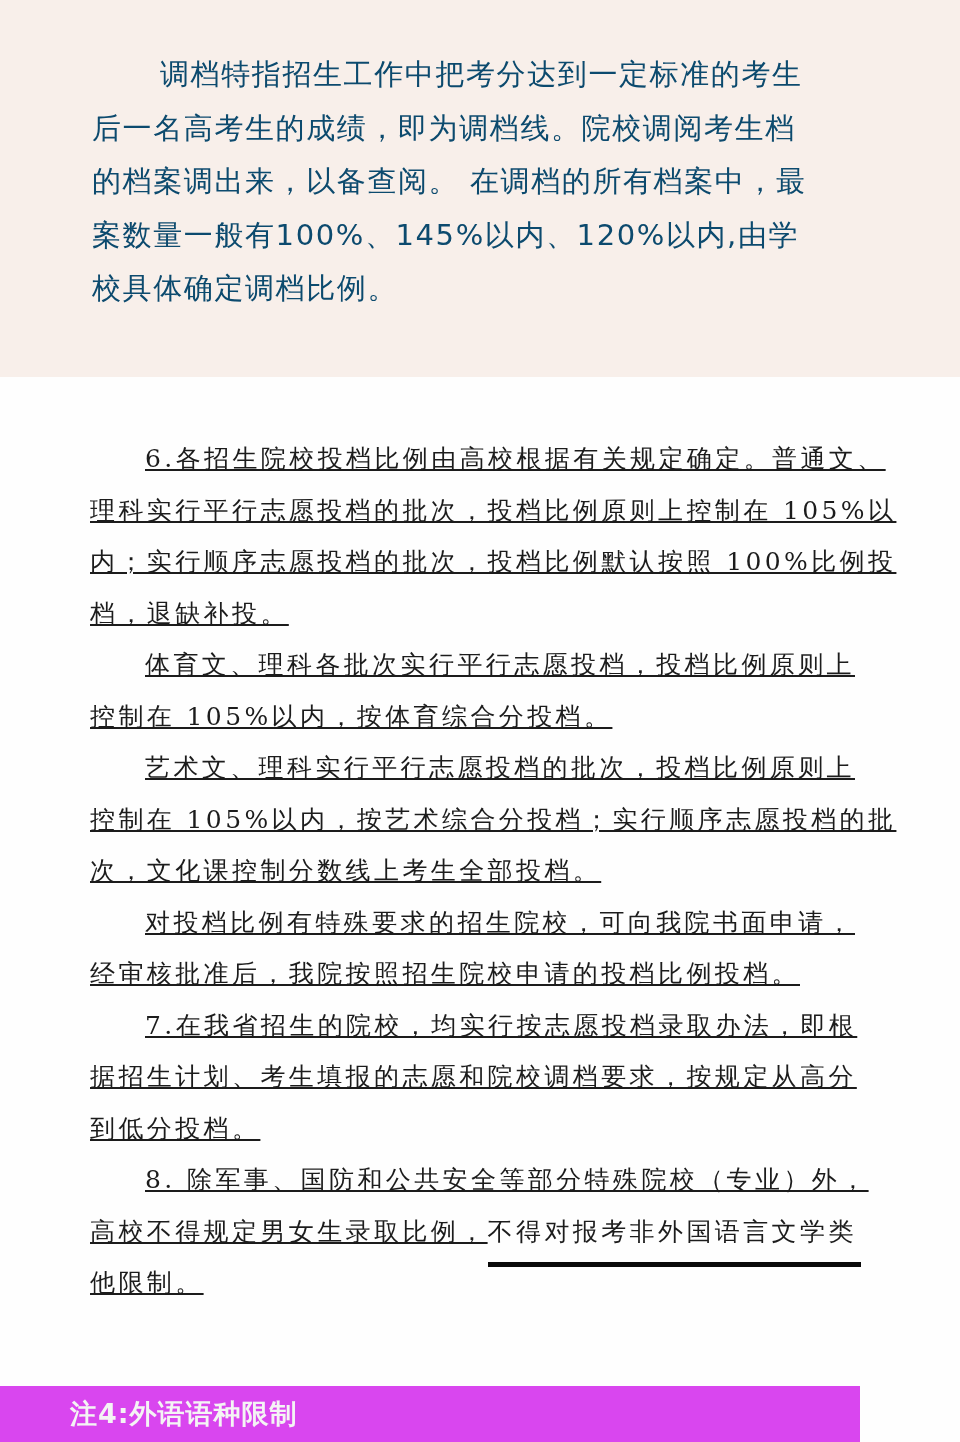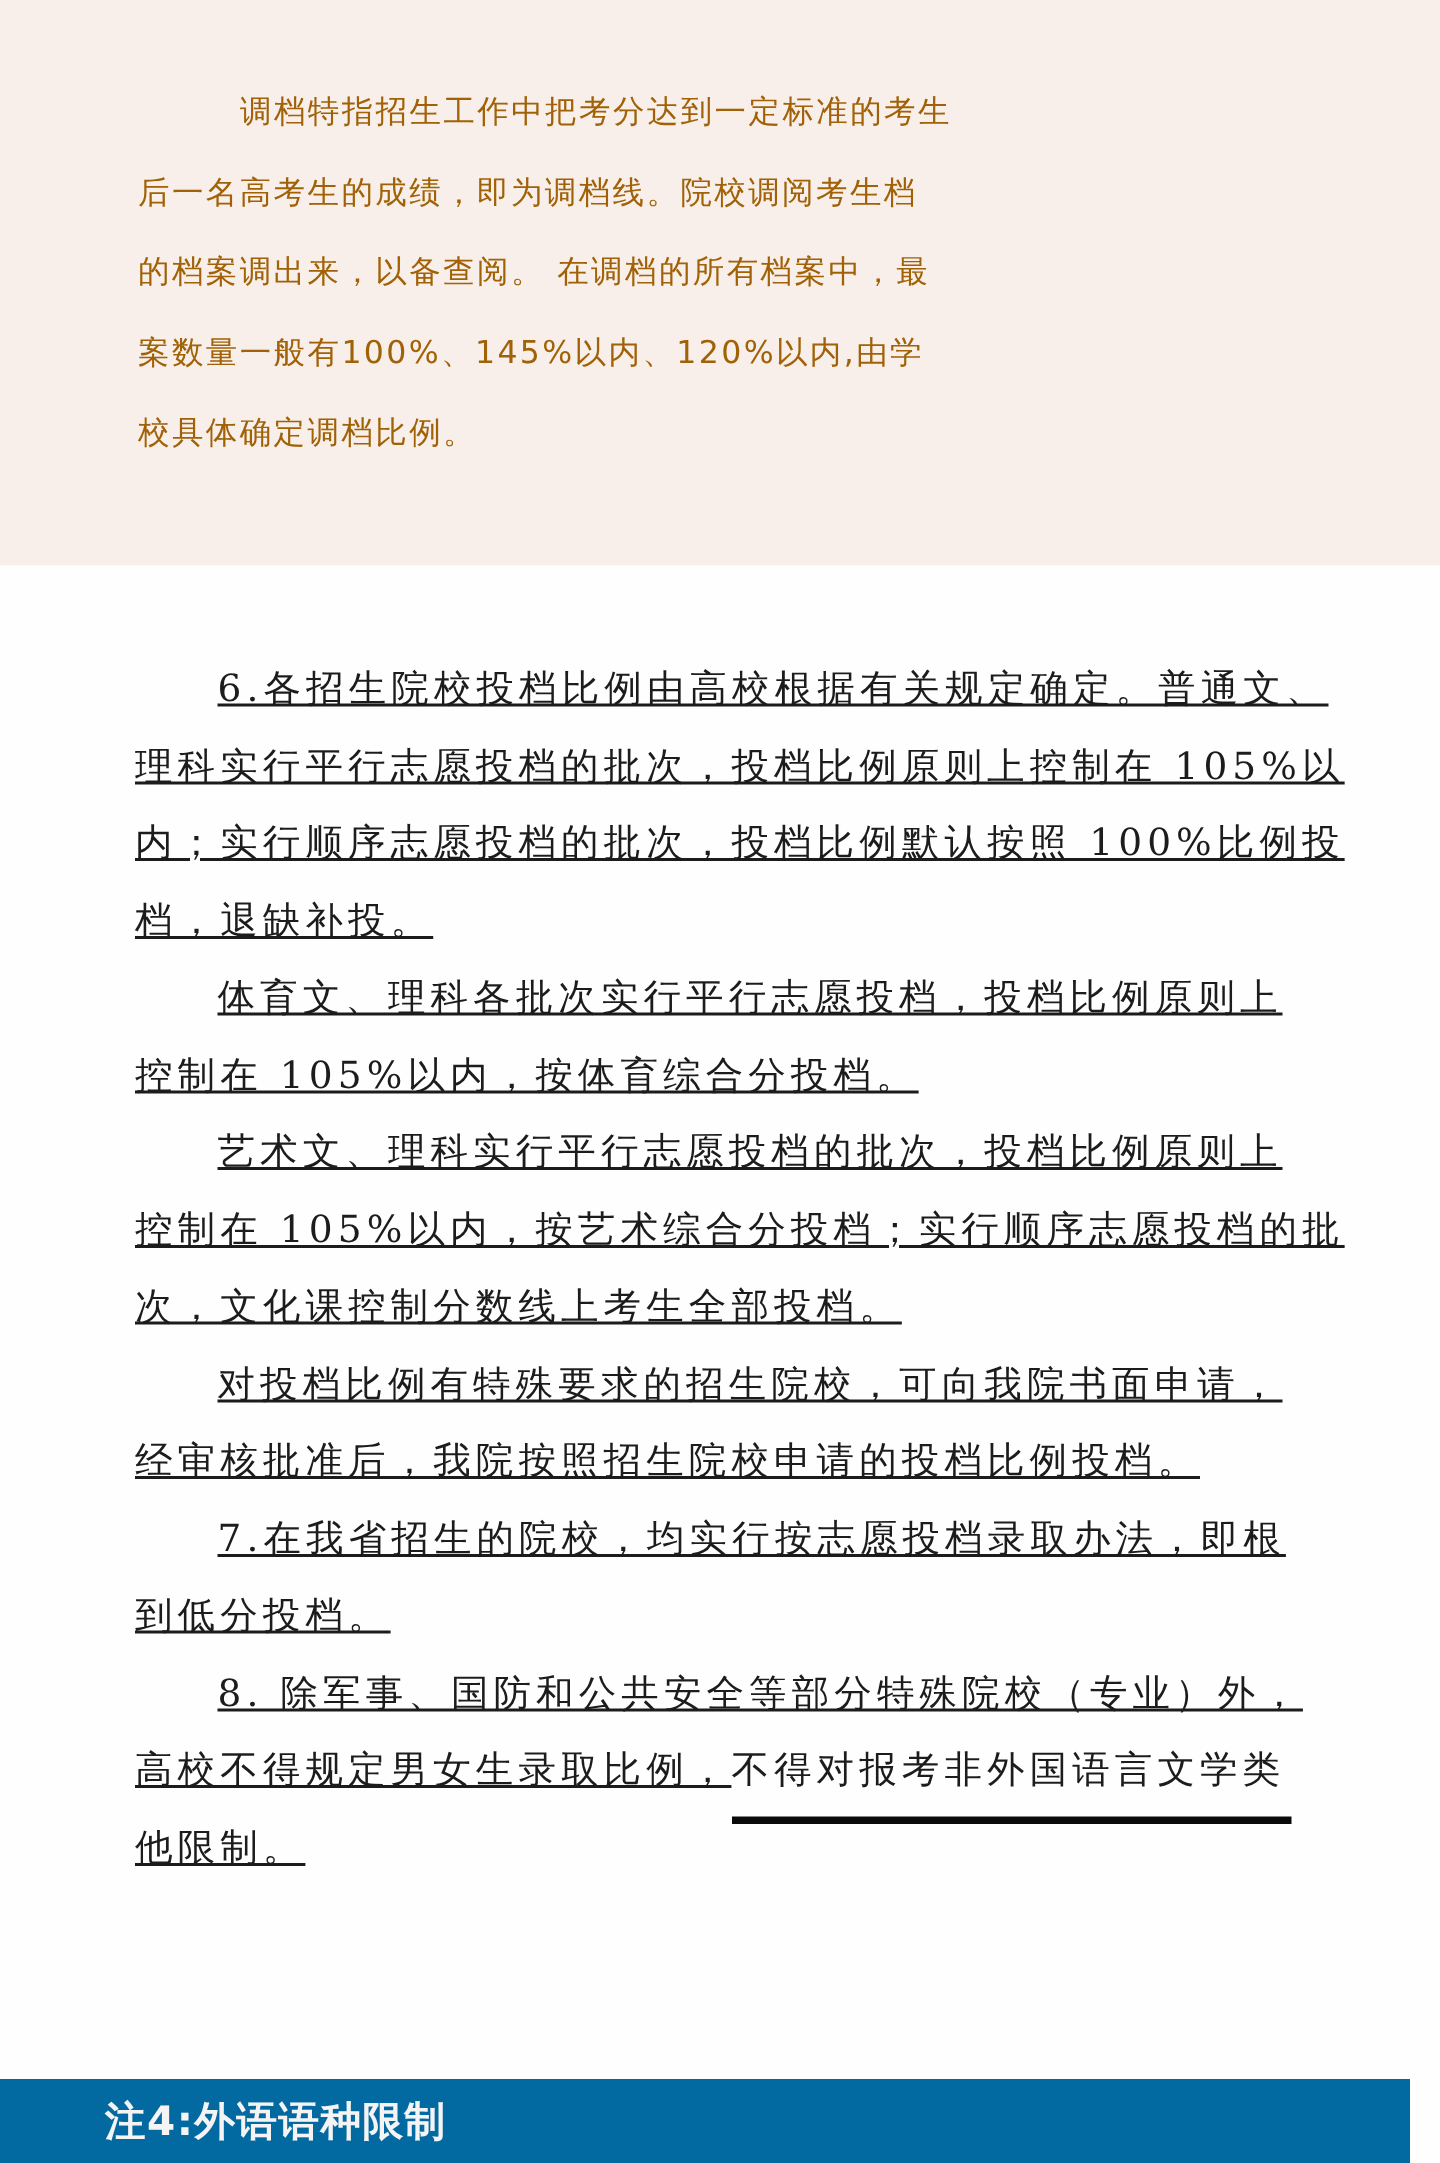--- a/index.html
+++ b/index.html
@@ -7,21 +7,21 @@
     width: 960px; height: 1442px; overflow: hidden;
     background: #fefefe; position: relative;
     font-family: "DejaVu Sans", "Liberation Sans", sans-serif;
   }
   .intro {
     position: absolute; left: 0; top: 0; width: 960px; height: 377px;
     background: #f8efea;
   }
   .intro-text {
     position: absolute; left: 92px; top: 48px; width: 780px;
-    font-size: 21px; line-height: 53.5px; color: #a16207;
+    font-size: 29px; line-height: 53.5px; color: #0c4a6e;
     letter-spacing: 1.6px;
     font-family: "DejaVu Sans", "Liberation Sans", sans-serif;
   }
   .intro-text .ln { display: block; white-space: nowrap; }
   .intro-text .ln.indent { padding-left: 68px; }
 
   .doc {
     position: absolute; left: 90px; top: 433px; width: 790px;
     font-family: "DejaVu Serif", "Liberation Serif", serif;
     font-size: 25px; line-height: 51.5px; color: #1c1c1c;
@@ -36,22 +36,22 @@
     height: 5px; background: #0a0a0a;
   }
   .note-mark {
     display: inline-block; width: 17px; height: 17px; border-radius: 50%;
     background: #111; color: #fff; font-size: 12px; line-height: 17px;
     text-align: center; letter-spacing: 0; vertical-align: 14px;
     font-family: "DejaVu Sans", sans-serif; font-weight: bold;
     margin-left: 2px; margin-right: -6px;
   }
   .footer {
-    position: absolute; left: 0; top: 1386px; width: 940px; height: 56px;
-    background: #0369a1;
+    position: absolute; left: 0; top: 1386px; width: 860px; height: 56px;
+    background: #d946ef;
   }
   .footer-text {
     position: absolute; left: 70px; top: 10px;
     color: #f4f4f4; font-size: 27px; font-weight: bold; letter-spacing: 1px;
     font-family: "DejaVu Sans", "Liberation Sans", sans-serif;
   }
 </style>
 </head>
 <body>
 
@@ -71,20 +71,21 @@
   <span class="ln">内；实行顺序志愿投档的批次，投档比例默认按照 100%比例投</span>
   <span class="ln">档，退缺补投。</span>
   <span class="ln indent">体育文、理科各批次实行平行志愿投档，投档比例原则上</span>
   <span class="ln">控制在 105%以内，按体育综合分投档。</span>
   <span class="ln indent">艺术文、理科实行平行志愿投档的批次，投档比例原则上</span>
   <span class="ln">控制在 105%以内，按艺术综合分投档；实行顺序志愿投档的批</span>
   <span class="ln">次，文化课控制分数线上考生全部投档。</span>
   <span class="ln indent">对投档比例有特殊要求的招生院校，可向我院书面申请，</span>
   <span class="ln">经审核批准后，我院按照招生院校申请的投档比例投档。</span>
   <span class="ln indent">7.在我省招生的院校，均实行按志愿投档录取办法，即根</span>
+  <span class="ln">据招生计划、考生填报的志愿和院校调档要求，按规定从高分</span>
   <span class="ln">到低分投档。</span>
   <span class="ln indent">8. 除军事、国防和公共安全等部分特殊院校（专业）外，</span>
   <span class="ln"><span>高校不得规定男女生录取比例，</span><span class="ul">不得对报考非外国语言文学类</span></span>
   <span class="ln">他限制。</span>
 </div>
 
 <div class="footer">
   <span class="footer-text">注4:外语语种限制</span>
 </div>
 

